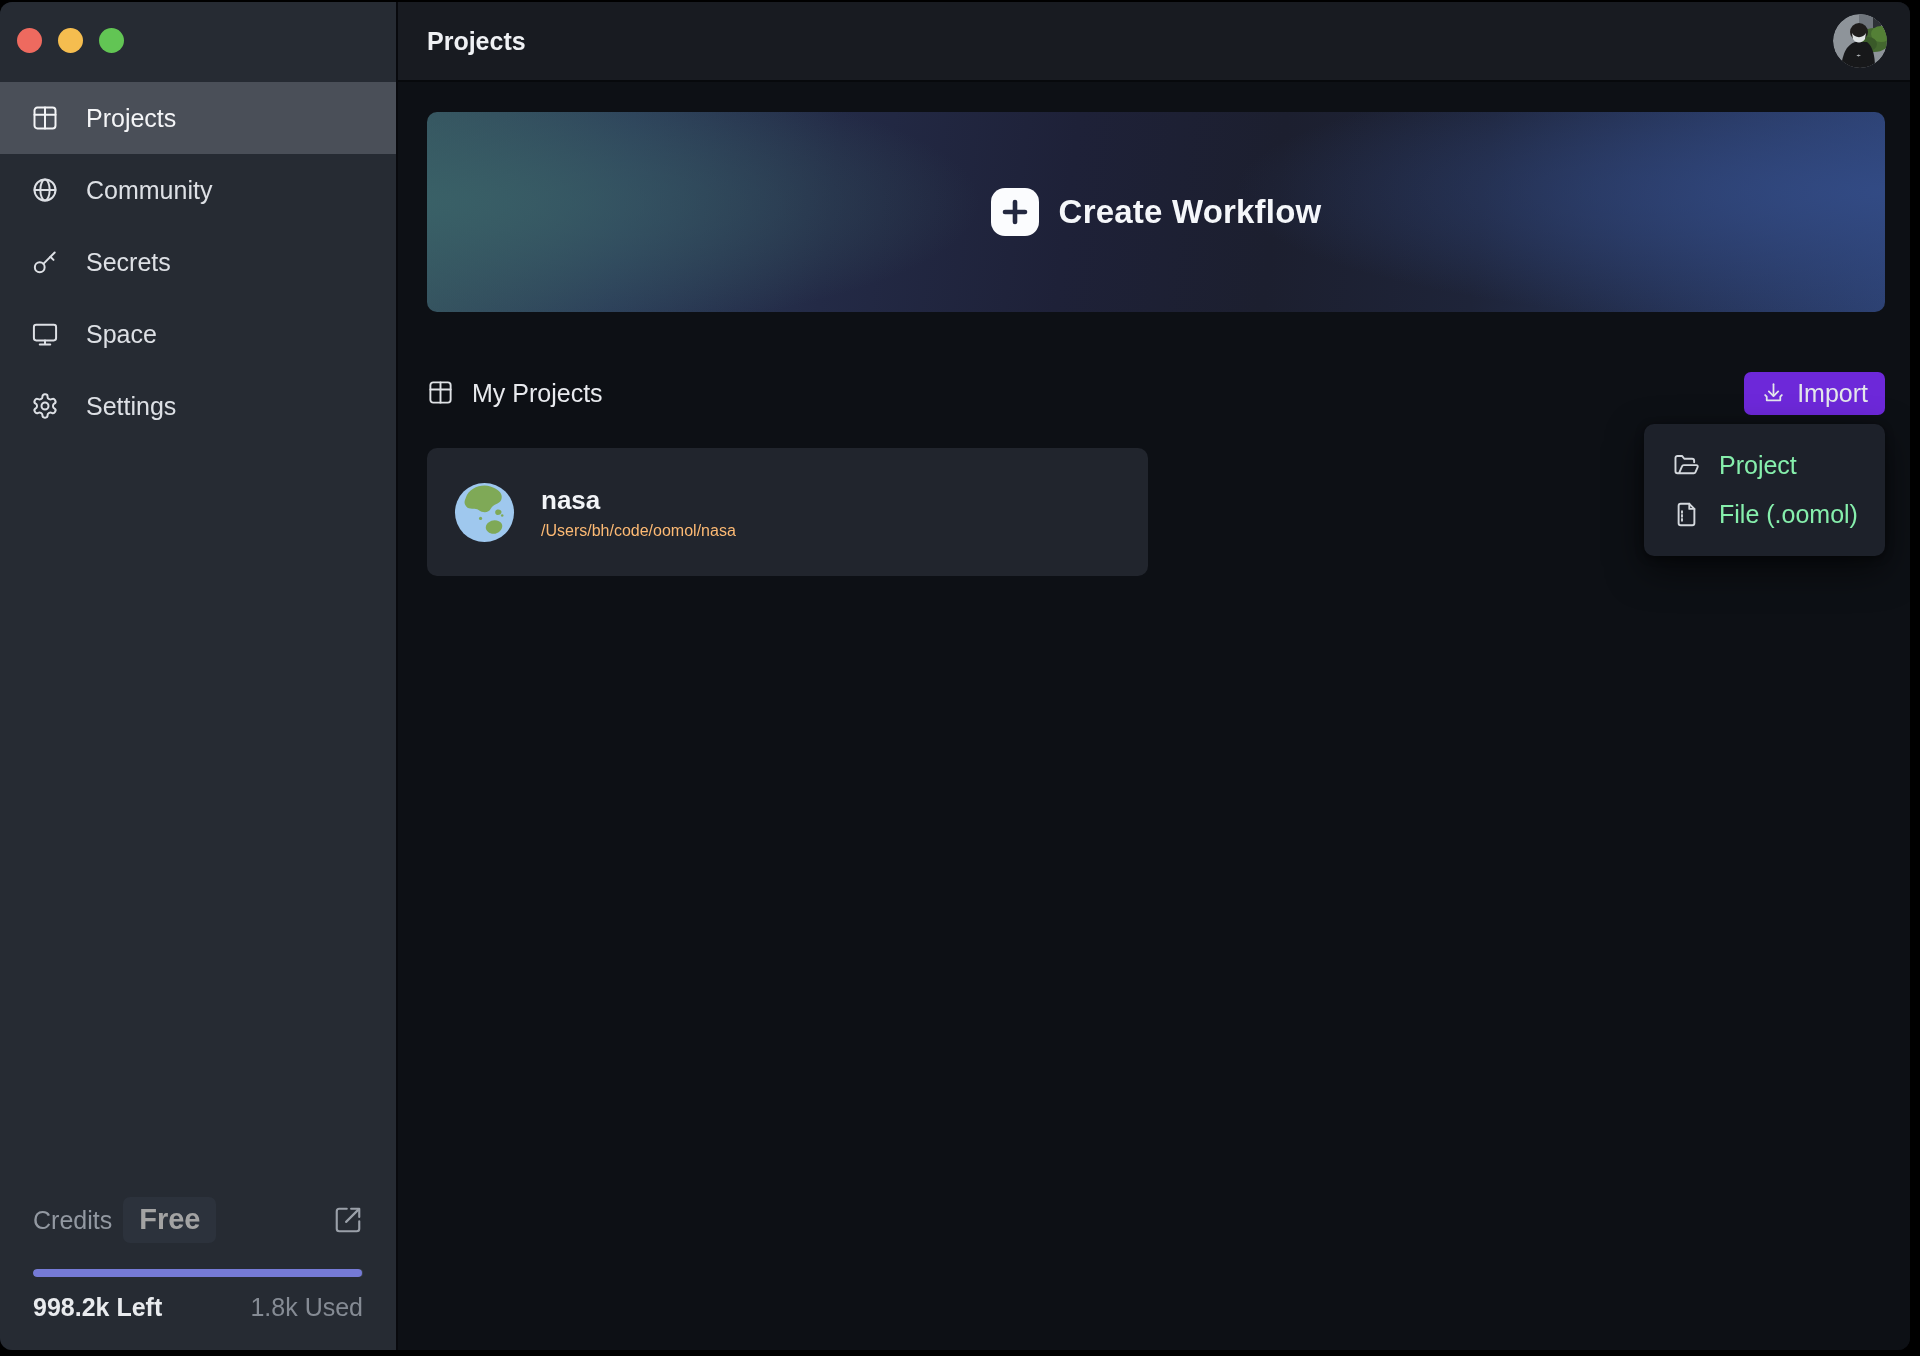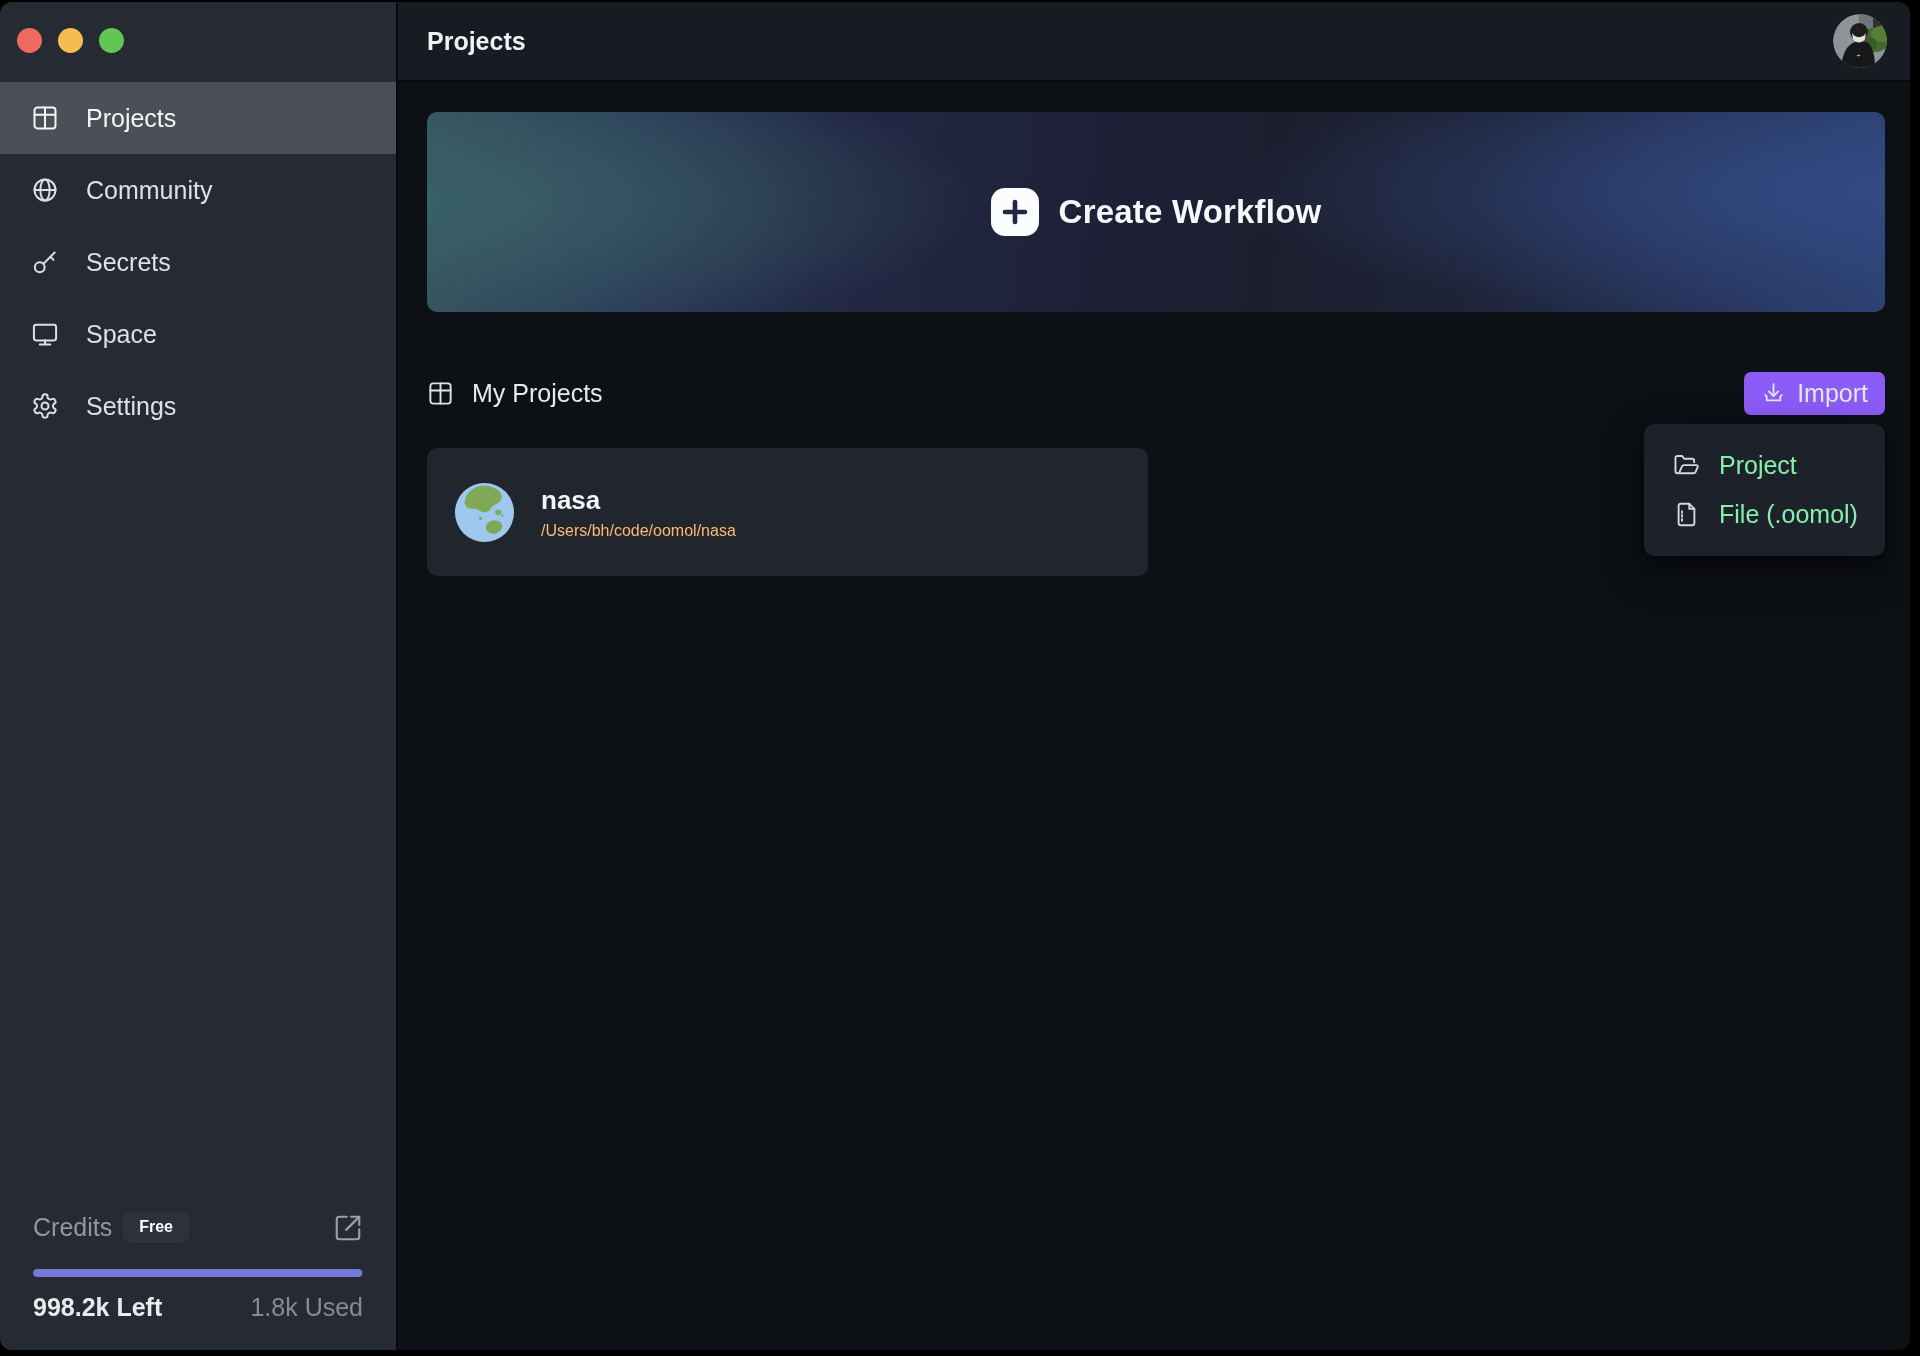--- a/index.html
+++ b/index.html
@@ -28,21 +28,21 @@
     height: 72px; display: flex; align-items: center;
     padding-left: 31px; gap: 27px; font-size: 25px; color: #dde0e5; cursor: pointer;
   }
   .nav-item.active { background: #4a4f58; color: #f4f5f7; }
   .nav-item svg { width: 28px; height: 28px; flex: 0 0 28px; }
 
   .credits { position: absolute; left: 0; right: 0; bottom: 0; padding: 0 33px 28px 33px; }
   .credits-row1 { display: flex; align-items: center; gap: 11px; }
   .credits-label { font-size: 25px; color: #9298a1; }
   .credits-badge {
-    font-size: 16px; font-weight: 600; color: #ffffff;
+    font-size: 29px; font-weight: 600; color: #a3a3a3;
     background: #2c323c; border-radius: 7px; padding: 6px 16px 7px 16px;
   }
   .credits-ext { margin-left: auto; color: #9aa0a9; display: flex; }
   .credits-ext svg { width: 30px; height: 30px; }
   .credits-bar { margin-top: 26px; height: 8px; border-radius: 4px; background: #3a404b; overflow: hidden; }
   .credits-bar-fill { height: 100%; border-radius: 4px; background: #757ad6; }
   .credits-row2 { margin-top: 16px; display: flex; align-items: baseline; justify-content: space-between; }
   .credits-left { font-size: 25px; font-weight: 600; color: #e9ebee; }
   .credits-used { font-size: 25px; color: #858b94; }
 
@@ -69,28 +69,28 @@
       linear-gradient(97deg, #35525e 0%, #2b3c58 14%, #232a46 28%, #1e2138 44%, #1c1f2f 58%, #1e2439 72%, #253255 86%, #2c4070 100%);
     display: flex; align-items: center; justify-content: center; gap: 20px;
   }
   .banner-plus { width: 48px; height: 48px; flex: 0 0 48px; }
   .banner-title { font-size: 33px; font-weight: 700; color: #f5f7fa; letter-spacing: 0.2px; }
 
   .section-row {
     margin-top: 60px; display: flex; align-items: center; justify-content: space-between;
     position: relative;
   }
-  .section-title { display: flex; align-items: center; gap: 18px; color: #e8eaee; }
+  .section-title { display: flex; align-items: flex-start; gap: 18px; color: #e8eaee; }
   .section-title svg { width: 27px; height: 27px; color: #dfe2e6; }
   .section-title-text { font-size: 25px; font-weight: 400; }
 
   .import-wrap { position: relative; }
   .import-btn {
     display: flex; align-items: center; gap: 11px; height: 43px; padding: 0 17px;
-    background: #8b5cf6; border: none; border-radius: 7px; cursor: pointer;
+    background: #6d28d9; border: none; border-radius: 7px; cursor: pointer;
     font-family: inherit; font-size: 25px; color: #e4e7eb;
   }
   .import-btn svg { width: 25px; height: 25px; }
 
   .import-menu {
     position: absolute; top: calc(100% + 9px); right: 0; width: 241px;
     background: #1d212a; border-radius: 10px; padding: 17px 0;
     box-shadow: 0 14px 36px rgba(0,0,0,0.55), 0 2px 8px rgba(0,0,0,0.4);
     z-index: 10;
   }

